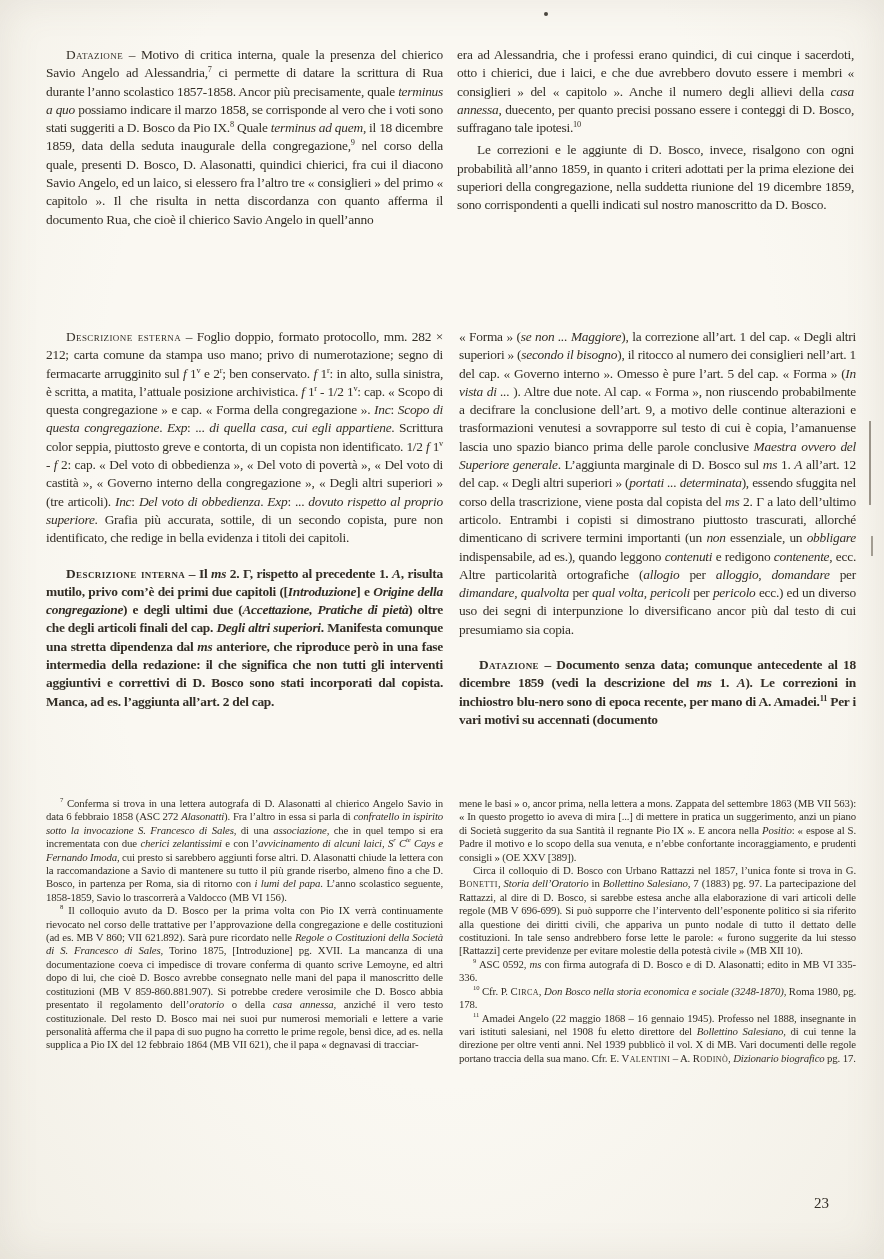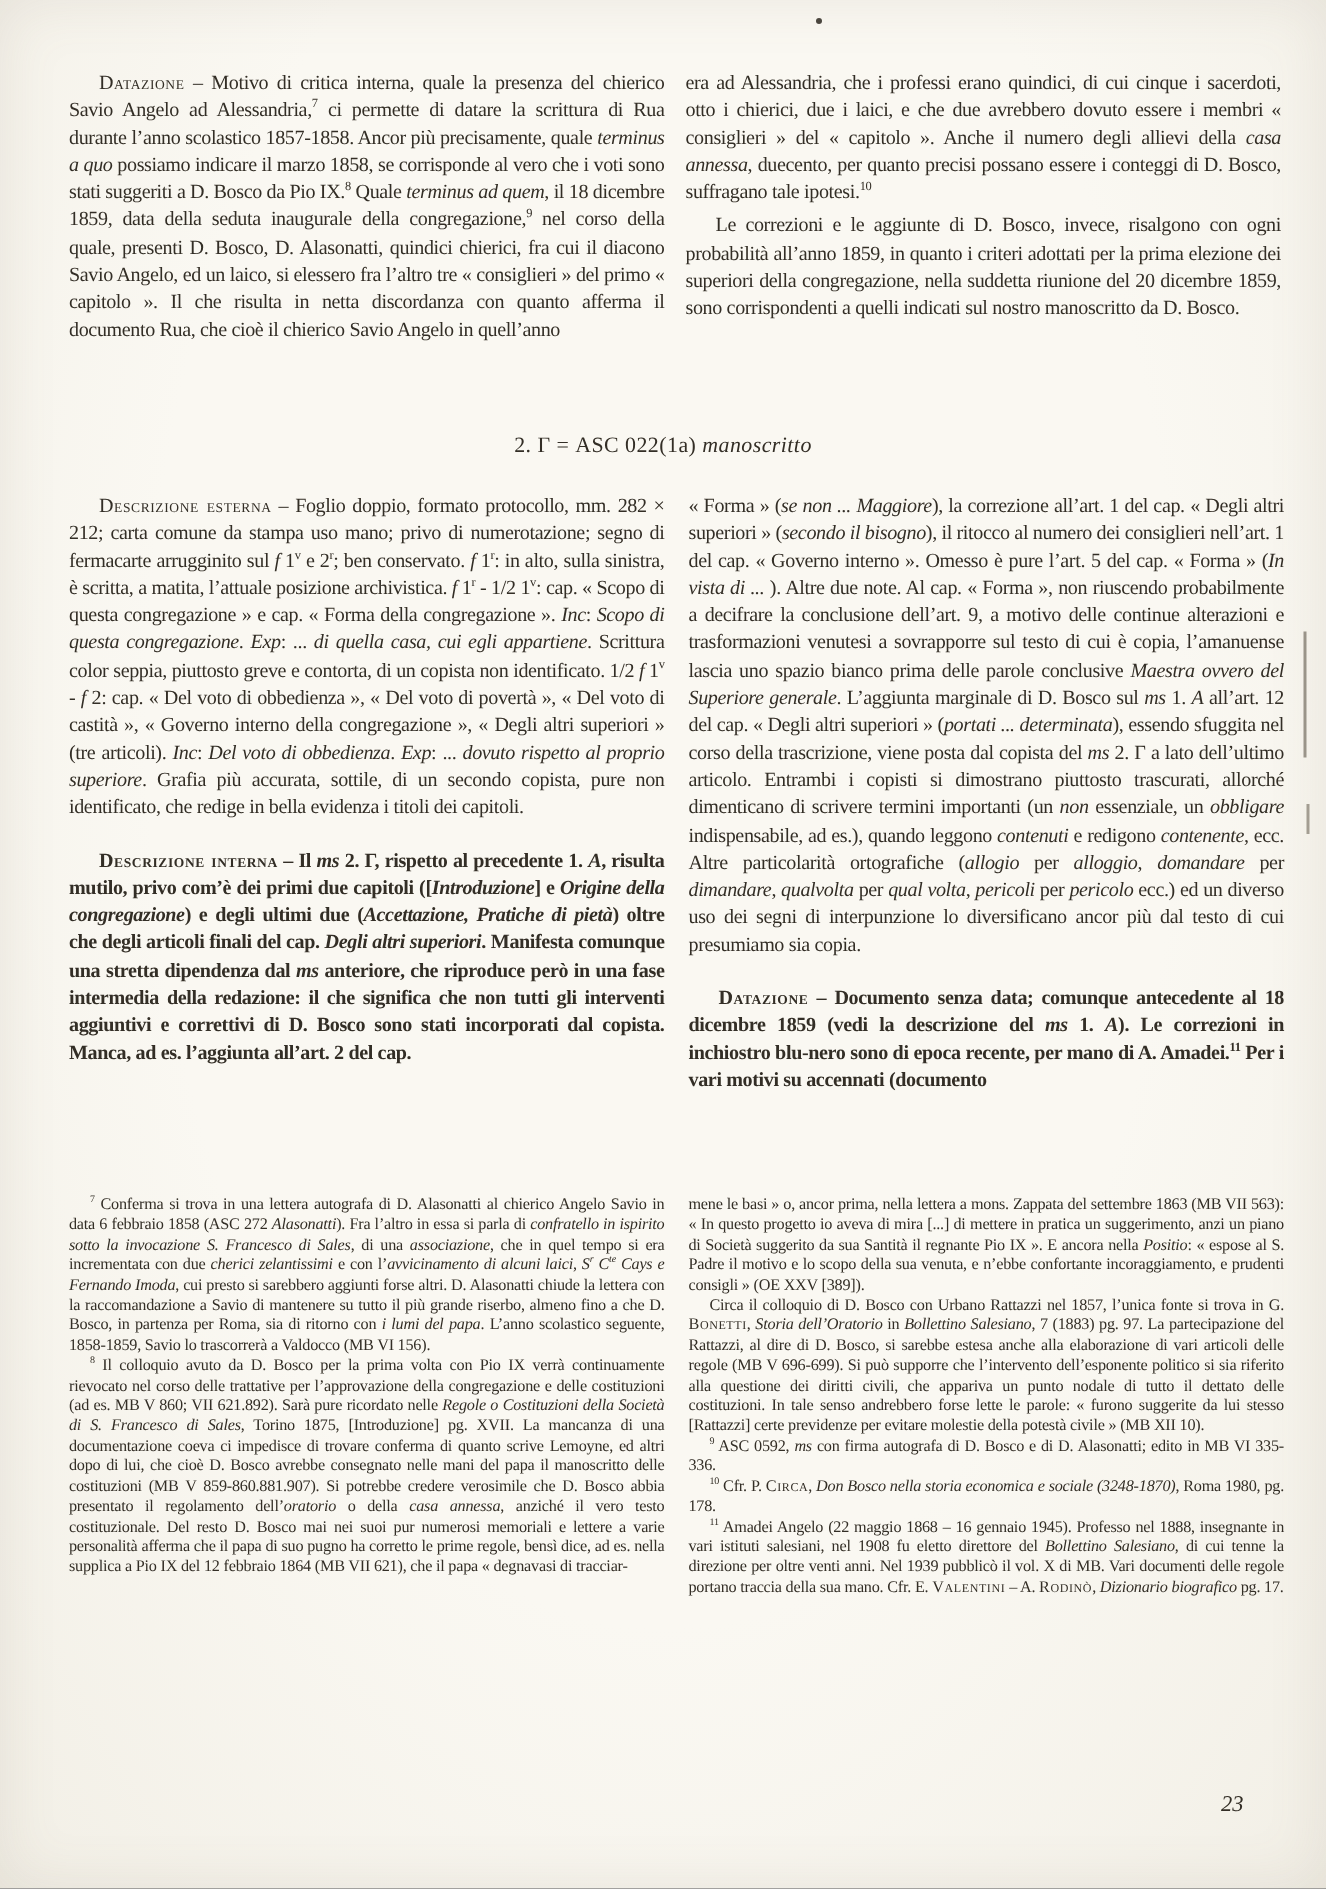--- a/index.html
+++ b/index.html
@@ -41,21 +41,20 @@
   sup{font-size:62%;line-height:0;vertical-align:super;}
   .section-heading{
     top:289px;left:0;width:100%;
     text-align:center;
     font-size:14.6px;
     letter-spacing:0.3px;
   }
   .page-number{
     top:1195px;left:814px;
     font-size:15px;
-    font-style:italic;
   }
   .artifact-dot{
     top:12px;left:544px;width:4px;height:4px;
     background:#4a463e;border-radius:50%;
   }
   .edge-mark1{top:421px;left:869px;width:2px;height:84px;background:#9a9489;}
   .edge-mark2{top:536px;left:871px;width:2px;height:20px;background:#a39d92;}
 </style>
 </head>
 <body>
@@ -65,25 +64,24 @@
   <div class="abs artifact-dot"></div>
   <div class="abs edge-mark1"></div>
   <div class="abs edge-mark2"></div>
 
   <div class="abs cols bodytext" style="top:46px;gap:14px;">
     <div class="col">
         <p class="indent"><span class="sc">Datazione</span><span> – Motivo di critica interna, quale la presenza del chierico Savio Angelo ad Alessandria,</span><sup>7</sup><span> ci permette di datare la scrittura di Rua durante l’anno scolastico 1857-1858. Ancor più precisamente, quale </span><span class="it">terminus a quo</span><span> possiamo indicare il marzo 1858, se corrisponde al vero che i voti sono stati suggeriti a D. Bosco da Pio IX.</span><sup>8</sup><span> Quale </span><span class="it">terminus ad quem</span><span>, il 18 dicembre 1859, data della seduta inaugurale della congregazione,</span><sup>9</sup><span> nel corso della quale, presenti D. Bosco, D. Alasonatti, quindici chierici, fra cui il diacono Savio Angelo, ed un laico, si elessero fra l’altro tre « consiglieri » del primo « capitolo ». Il che risulta in netta discordanza con quanto afferma il documento Rua, che cioè il chierico Savio Angelo in quell’anno</span></p>
       </div>
     <div class="col">
         <p><span>era ad Alessandria, che i professi erano quindici, di cui cinque i sacerdoti, otto i chierici, due i laici, e che due avrebbero dovuto essere i membri « consiglieri » del « capitolo ». Anche il numero degli allievi della </span><span class="it">casa annessa</span><span>, duecento, per quanto precisi possano essere i conteggi di D. Bosco, suffragano tale ipotesi.</span><sup>10</sup></p>
-        <p class="indent gap-sm"><span>Le correzioni e le aggiunte di D. Bosco, invece, risalgono con ogni probabilità all’anno 1859, in quanto i criteri adottati per la prima elezione dei superiori della congregazione, nella suddetta riunione del 20 dicembre 1859, sono corrispondenti a quelli indicati sul nostro manoscritto da D. Bosco.</span></p>
+        <p class="indent gap-sm"><span>Le correzioni e le aggiunte di D. Bosco, invece, risalgono con ogni probabilità all’anno 1859, in quanto i criteri adottati per la prima elezione dei superiori della congregazione, nella suddetta riunione del 19 dicembre 1859, sono corrispondenti a quelli indicati sul nostro manoscritto da D. Bosco.</span></p>
       </div>
   </div>
 
-  <div class="abs section-heading"><span>2. Γ = ASC 022(1a) </span><span class="it">manoscritto</span></div>
 
   <div class="abs cols bodytext" style="top:328px;">
     <div class="col">
         <p class="indent"><span class="sc">Descrizione esterna</span><span> – Foglio doppio, formato protocollo, mm. 282 × 212; carta comune da stampa uso mano; privo di numerotazione; segno di fermacarte arrugginito sul </span><span class="it">f</span><span> 1</span><sup>v</sup><span> e 2</span><sup>r</sup><span>; ben conservato. </span><span class="it">f</span><span> 1</span><sup>r</sup><span>: in alto, sulla sinistra, è scritta, a matita, l’attuale posizione archivistica. </span><span class="it">f</span><span> 1</span><sup>r</sup><span> - 1/2 1</span><sup>v</sup><span>: cap. « Scopo di questa congregazione » e cap. « Forma della congregazione ». </span><span class="it">Inc</span><span>: </span><span class="it">Scopo di questa congregazione</span><span>. </span><span class="it">Exp</span><span>: ... </span><span class="it">di quella casa, cui egli appartiene</span><span>. Scrittura color seppia, piuttosto greve e contorta, di un copista non identificato. 1/2 </span><span class="it">f</span><span> 1</span><sup>v</sup><span> - </span><span class="it">f</span><span> 2: cap. « Del voto di obbedienza », « Del voto di povertà », « Del voto di castità », « Governo interno della congregazione », « Degli altri superiori » (tre articoli). </span><span class="it">Inc</span><span>: </span><span class="it">Del voto di obbedienza</span><span>. </span><span class="it">Exp</span><span>: ... </span><span class="it">dovuto rispetto al proprio superiore</span><span>. Grafia più accurata, sottile, di un secondo copista, pure non identificato, che redige in bella evidenza i titoli dei capitoli.</span></p>
         <p class="indent gap"><span class="sc">Descrizione interna</span><span> – Il </span><span class="it">ms</span><span> 2. Γ, rispetto al precedente 1. </span><span class="it">A</span><span>, risulta mutilo, privo com’è dei primi due capitoli ([</span><span class="it">Introduzione</span><span>] e </span><span class="it">Origine della congregazione</span><span>) e degli ultimi due (</span><span class="it">Accettazione, Pratiche di pietà</span><span>) oltre che degli articoli finali del cap. </span><span class="it">Degli altri superiori</span><span>. Manifesta comunque una stretta dipendenza dal </span><span class="it">ms</span><span> anteriore, che riproduce però in una fase intermedia della redazione: il che significa che non tutti gli interventi aggiuntivi e correttivi di D. Bosco sono stati incorporati dal copista. Manca, ad es. l’aggiunta all’art. 2 del cap.</span></p>
       </div>
     <div class="col">
         <p><span>« Forma » (</span><span class="it">se non ... Maggiore</span><span>), la correzione all’art. 1 del cap. « Degli altri superiori » (</span><span class="it">secondo il bisogno</span><span>), il ritocco al numero dei consiglieri nell’art. 1 del cap. « Governo interno ». Omesso è pure l’art. 5 del cap. « Forma » (</span><span class="it">In vista di ...</span><span> ). Altre due note. Al cap. « Forma », non riuscendo probabilmente a decifrare la conclusione dell’art. 9, a motivo delle continue alterazioni e trasformazioni venutesi a sovrapporre sul testo di cui è copia, l’amanuense lascia uno spazio bianco prima delle parole conclusive </span><span class="it">Maestra ovvero del Superiore generale</span><span>. L’aggiunta marginale di D. Bosco sul </span><span class="it">ms</span><span> 1. </span><span class="it">A</span><span> all’art. 12 del cap. « Degli altri superiori » (</span><span class="it">portati ... determinata</span><span>), essendo sfuggita nel corso della trascrizione, viene posta dal copista del </span><span class="it">ms</span><span> 2. Γ a lato dell’ultimo articolo. Entrambi i copisti si dimostrano piuttosto trascurati, allorché dimenticano di scrivere termini importanti (un </span><span class="it">non</span><span> essenziale, un </span><span class="it">obbligare</span><span> indispensabile, ad es.), quando leggono </span><span class="it">contenuti</span><span> e redigono </span><span class="it">contenente</span><span>, ecc. Altre particolarità ortografiche (</span><span class="it">allogio</span><span> per </span><span class="it">alloggio</span><span>, </span><span class="it">domandare</span><span> per </span><span class="it">dimandare</span><span>, </span><span class="it">qualvolta</span><span> per </span><span class="it">qual volta</span><span>, </span><span class="it">pericoli</span><span> per </span><span class="it">pericolo</span><span> ecc.) ed un diverso uso dei segni di interpunzione lo diversificano ancor più dal testo di cui presumiamo sia copia.</span></p>
         <p class="indent gap"><span class="sc">Datazione</span><span> – Documento senza data; comunque antecedente al 18 dicembre 1859 (vedi la descrizione del </span><span class="it">ms</span><span> 1. </span><span class="it">A</span><span>). Le correzioni in inchiostro blu-nero sono di epoca recente, per mano di A. Amadei.</span><sup>11</sup><span> Per i vari motivi su accennati (documento</span></p>
       </div>

